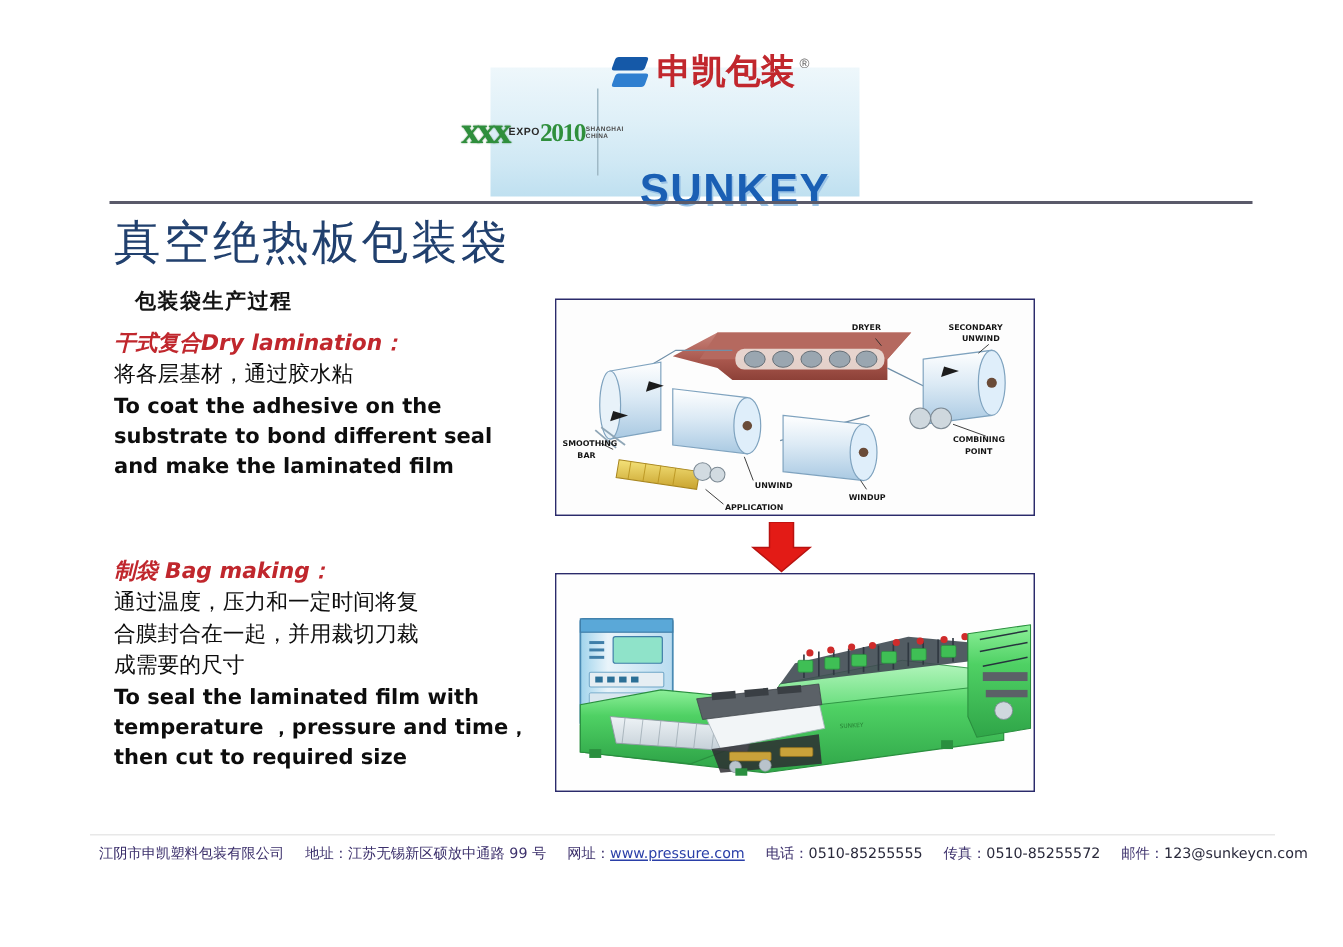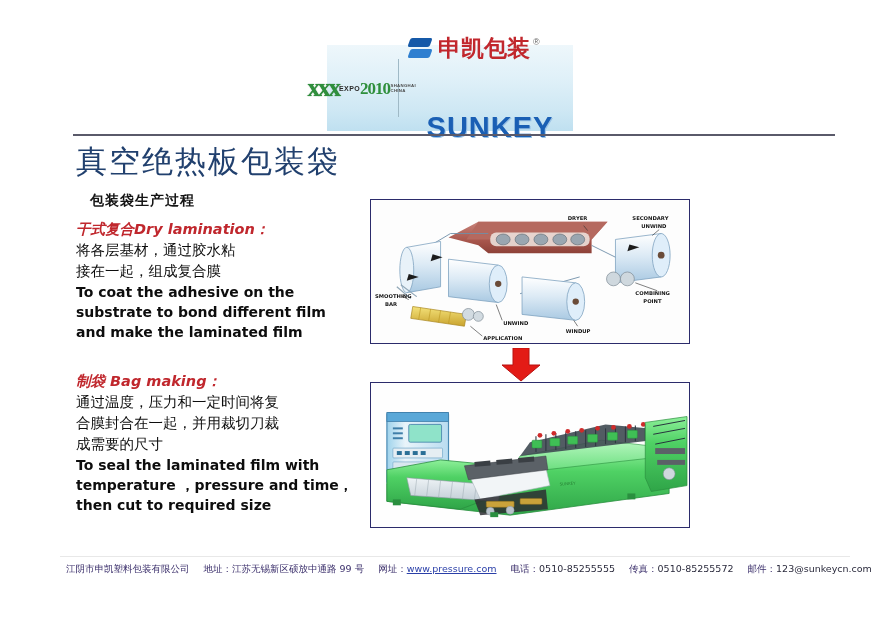--- a/index.html
+++ b/index.html
@@ -182,23 +182,22 @@
 </div>
 
 <div id="header-rule"></div>
 
 <div id="page-title">真空绝热板包装袋</div>
 <div id="subtitle">包装袋生产过程</div>
 
 <div class="text-block" id="block-lamination">
   <div class="blk-heading">干式复合Dry lamination：</div>
   <div class="blk-cn">将各层基材，通过胶水粘</div>
-  <div class="blk-cn">接在一起，组成复合膜</div>
   <div class="blk-en">To coat the adhesive on the</div>
-  <div class="blk-en">substrate to bond different film</div>
+  <div class="blk-en">substrate to bond different seal</div>
   <div class="blk-en">and make the laminated film</div>
 </div>
 
 <div class="text-block" id="block-bagmaking">
   <div class="blk-heading">制袋 Bag making：</div>
   <div class="blk-cn">通过温度，压力和一定时间将复</div>
   <div class="blk-cn">合膜封合在一起，并用裁切刀裁</div>
   <div class="blk-cn">成需要的尺寸</div>
   <div class="blk-en">To seal the laminated film with</div>
   <div class="blk-en">temperature ，pressure and time，</div>

